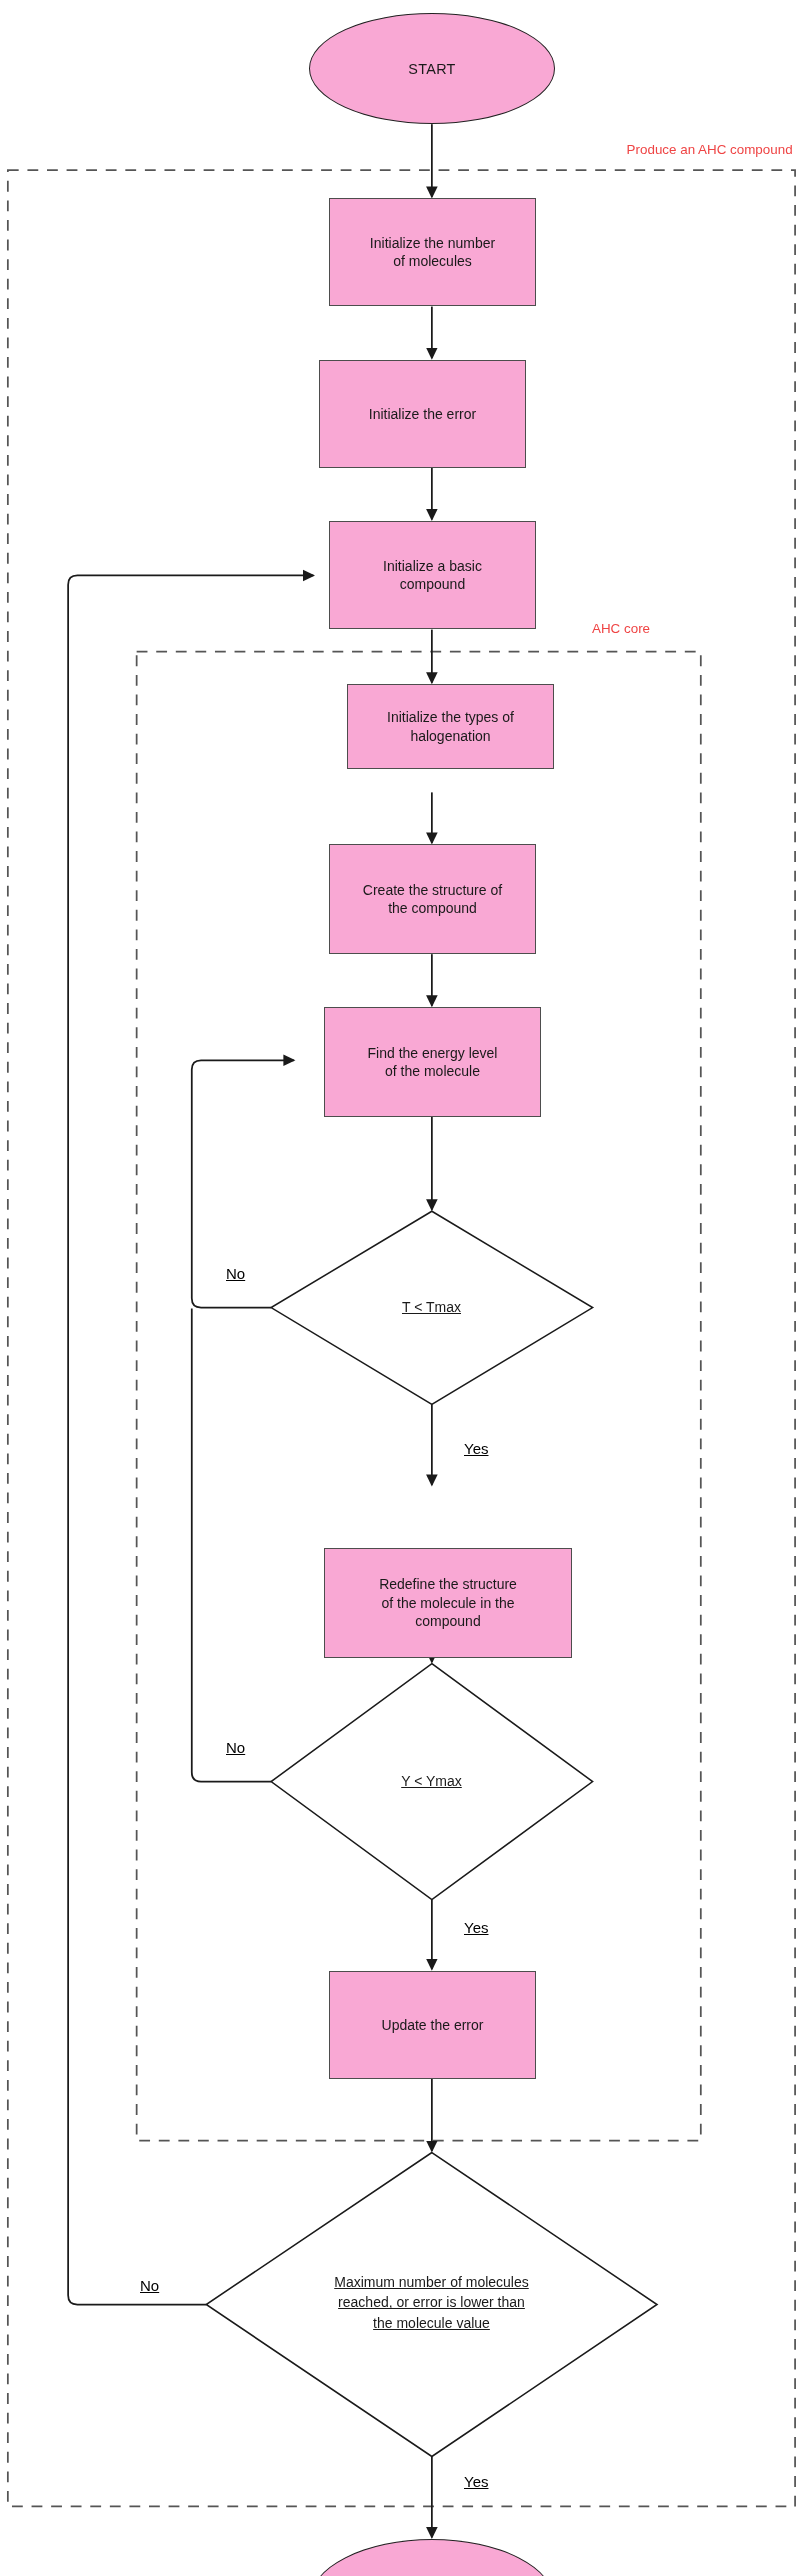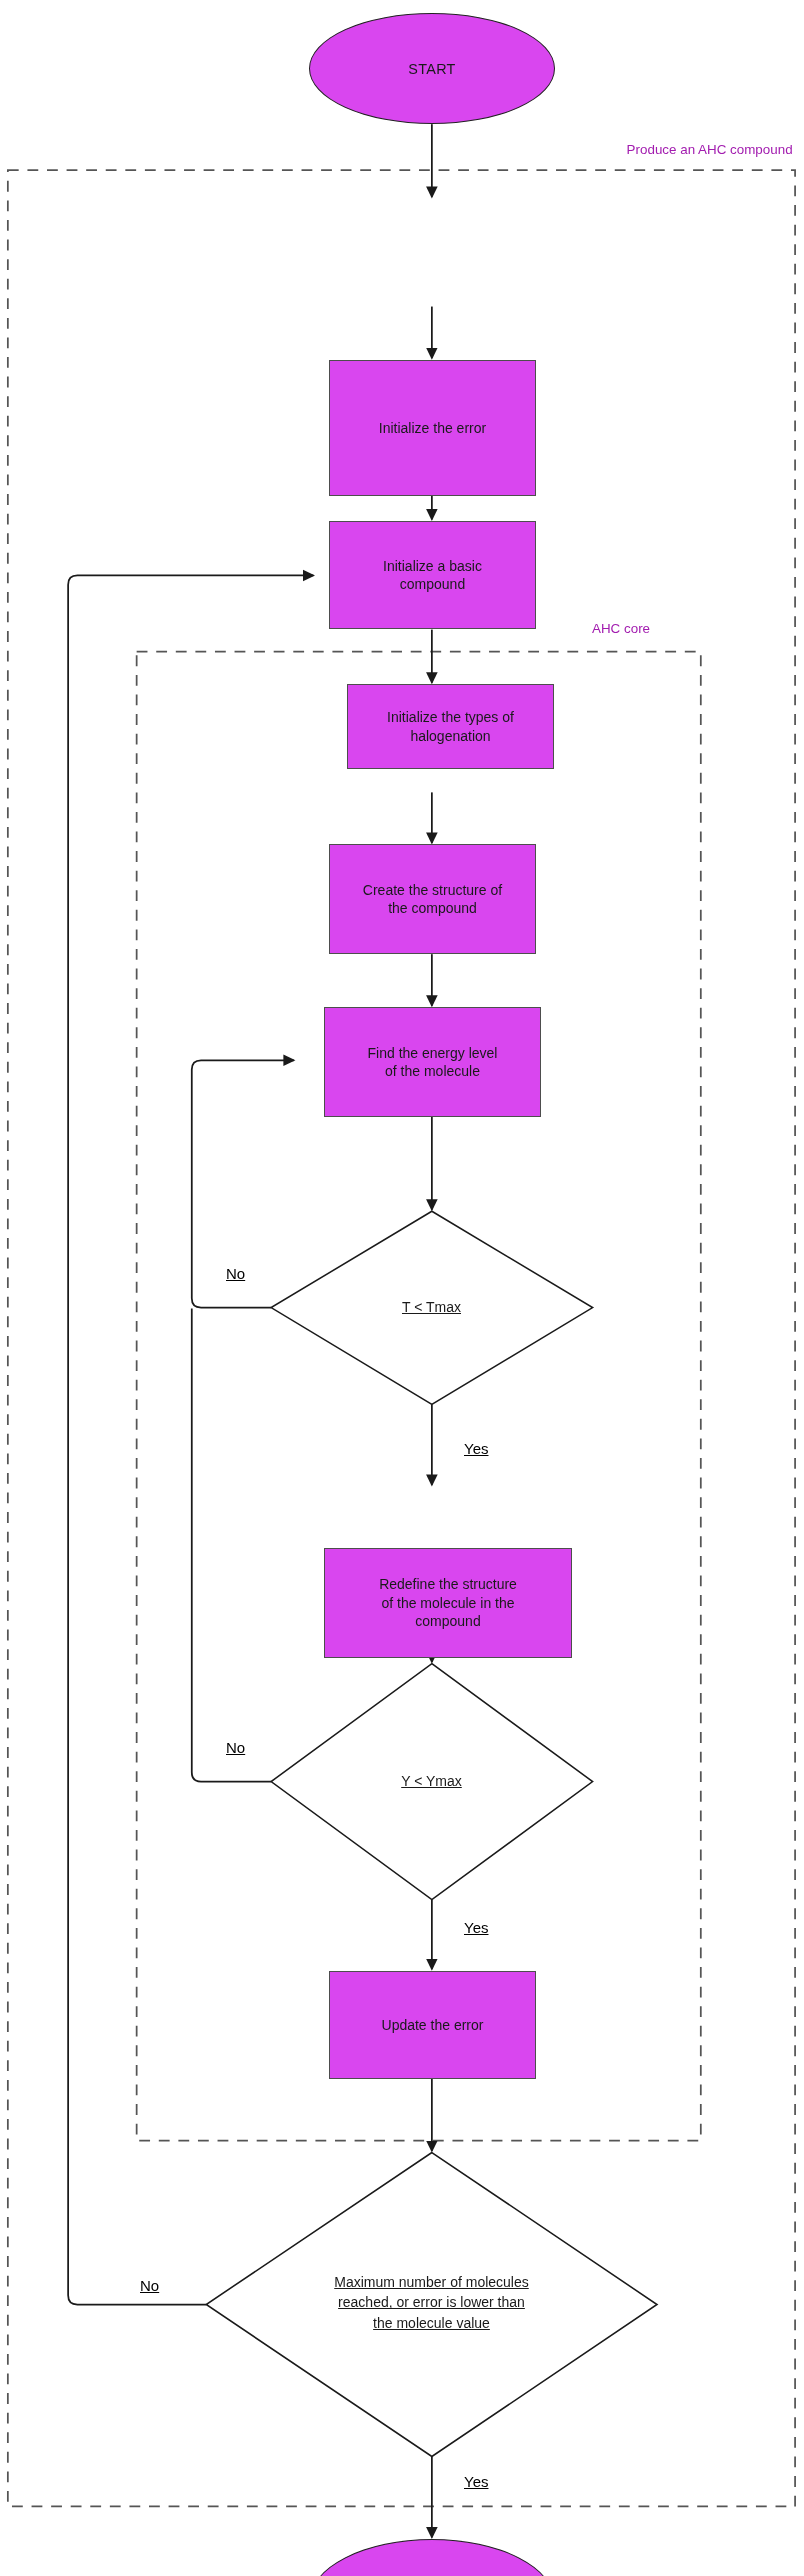--- a/index.html
+++ b/index.html
@@ -16,21 +16,21 @@
 
   #svg-layer {
     position: absolute;
     left: 0; top: 0;
     width: 805px;
     height: 2677px;
   }
 
   .node {
     position: absolute;
-    background: #d946ef;
+    background: #f9a8d4;
     display: flex;
     align-items: center;
     justify-content: center;
     text-align: center;
     color: #1a1a1a;
     z-index: 3;
   }
 
   .proc {
     border: 1.5px solid #4d4d4d;
@@ -65,21 +65,21 @@
     font-size: 15px;
     color: #000000;
     z-index: 4;
     white-space: nowrap;
     text-decoration: underline;
   }
 
   .group-label {
     position: absolute;
     font-size: 13.4px;
-    color: #a21caf;
+    color: #ef4444;
     z-index: 4;
     white-space: nowrap;
   }
 </style>
 </head>
 <body>
 
 <div id="page">
 
   <svg id="svg-layer" viewBox="0 0 1562 5196" xmlns="http://www.w3.org/2000/svg">
@@ -135,22 +135,28 @@
   <div class="group-label" style="left:592px; top:621px;">AHC core</div>
 
   <div class="node terminal" style="left:309px; top:13px; width:246px; height:111px;">
     <span>START</span>
   </div>
 
   <div class="node terminal" style="left:309px; top:2539px; width:246px; height:126px;">
     
   </div>
 
-
-  <div class="node proc" style="left:329px; top:360px; width:207px; height:136px;align-items:center;">
+  <div class="node proc" style="left:329px; top:198px; width:207px; height:108px;">
+    <span>
+      <span>Initialize the number</span><br>
+      <span>of molecules</span>
+    </span>
+  </div>
+
+  <div class="node proc" style="left:319px; top:360px; width:207px; height:108px;align-items:center;">
     <span>
       <span>Initialize the error</span>
     </span>
   </div>
 
   <div class="node proc" style="left:329px; top:521px; width:207px; height:108px;">
     <span>
       <span>Initialize a basic</span><br>
       <span>compound</span>
     </span>

